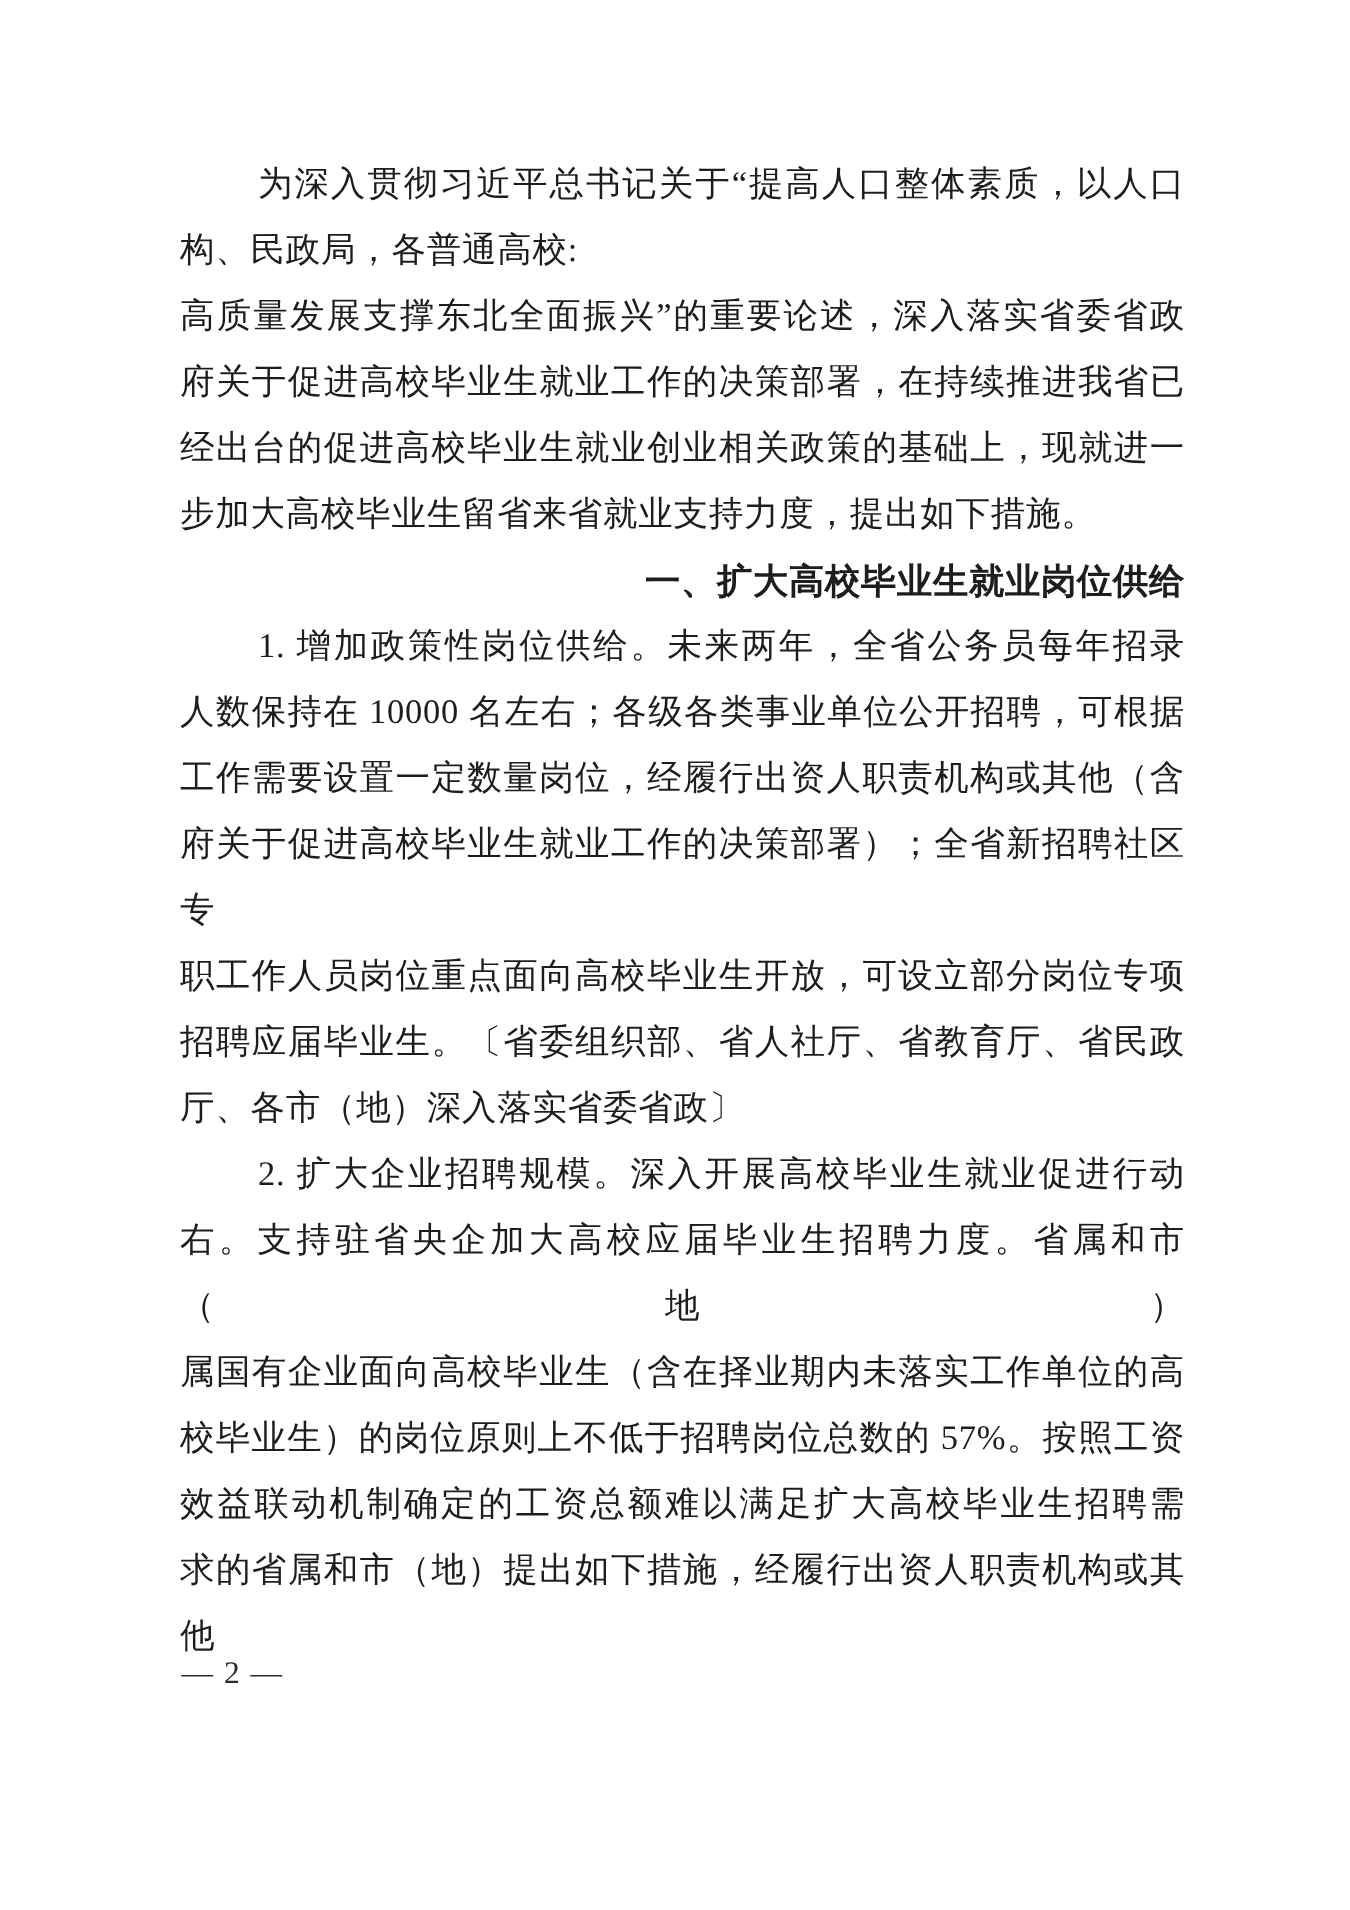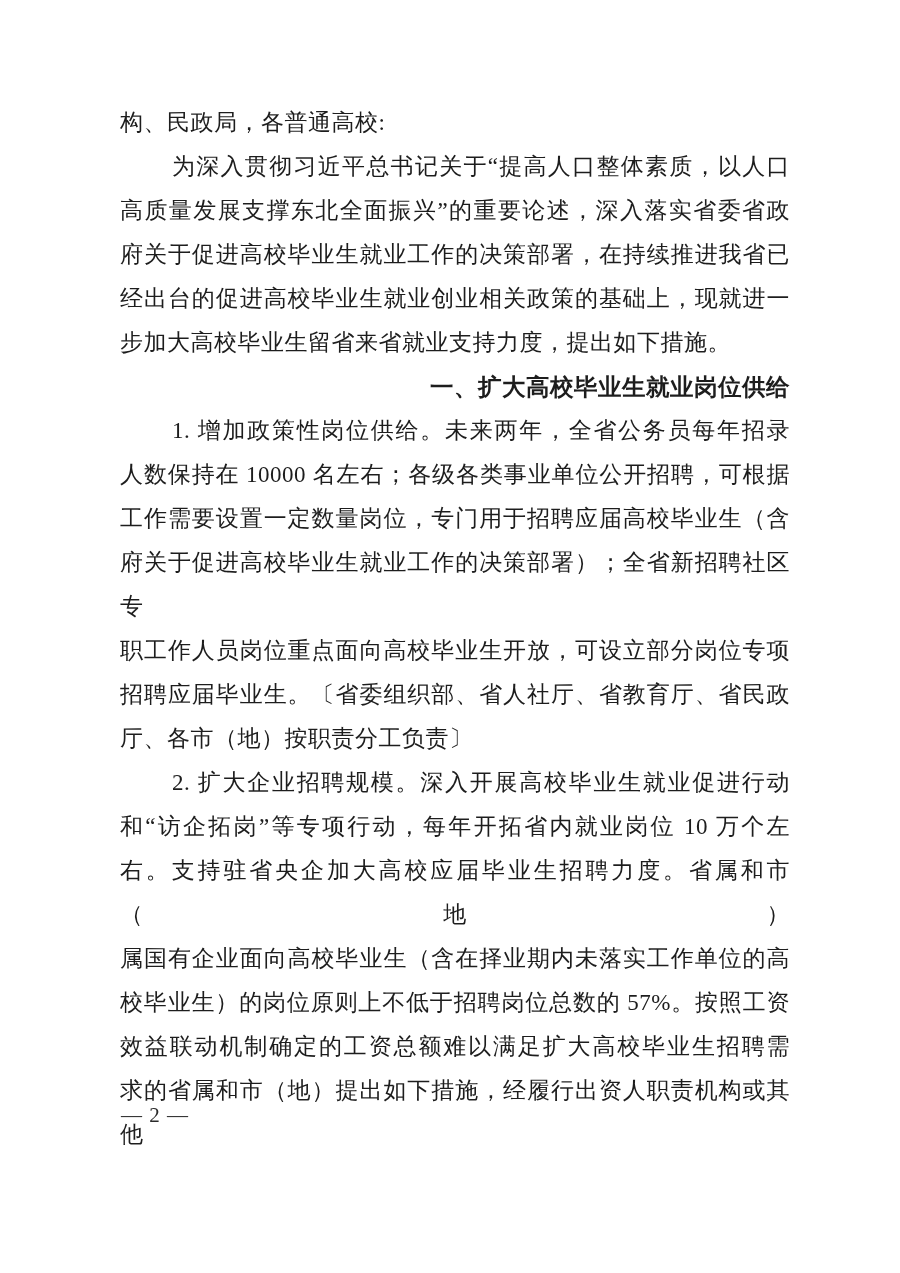--- a/index.html
+++ b/index.html
@@ -43,36 +43,35 @@
     line-height:30px;
     letter-spacing:1px;
     color:#2a2a2a;
   }
 </style>
 </head>
 <body>
 
 <div class="page">
   <div class="content">
+    <p class="ln ind fill">为深入贯彻习近平总书记关于“提高人口整体素质，以人口</p>
     <p class="ln">构、民政局，各普通高校:</p>
-    <p class="ln ind fill">为深入贯彻习近平总书记关于“提高人口整体素质，以人口</p>
     <p class="ln fill">高质量发展支撑东北全面振兴”的重要论述，深入落实省委省政</p>
     <p class="ln fill">府关于促进高校毕业生就业工作的决策部署，在持续推进我省已</p>
     <p class="ln fill">经出台的促进高校毕业生就业创业相关政策的基础上，现就进一</p>
     <p class="ln">步加大高校毕业生留省来省就业支持力度，提出如下措施。</p>
     <p class="ln ind head">一、扩大高校毕业生就业岗位供给</p>
     <p class="ln ind fill">1. 增加政策性岗位供给。未来两年，全省公务员每年招录</p>
     <p class="ln fill">人数保持在 10000 名左右；各级各类事业单位公开招聘，可根据</p>
-    <p class="ln fill">工作需要设置一定数量岗位，专门用于招聘应届高校毕业生（含</p>
+    <p class="ln fill">工作需要设置一定数量岗位，经履行出资人职责机构或其他（含</p>
     <p class="ln fill">府关于促进高校毕业生就业工作的决策部署）；全省新招聘社区专</p>
     <p class="ln fill">职工作人员岗位重点面向高校毕业生开放，可设立部分岗位专项</p>
     <p class="ln fill">招聘应届毕业生。〔省委组织部、省人社厅、省教育厅、省民政</p>
-    <p class="ln">厅、各市（地）按职责分工负责〕</p>
+    <p class="ln">厅、各市（地）深入落实省委省政〕</p>
     <p class="ln ind fill">2. 扩大企业招聘规模。深入开展高校毕业生就业促进行动</p>
-    <p class="ln fill">和“访企拓岗”等专项行动，每年开拓省内就业岗位 10 万个左</p>
     <p class="ln fill">右。支持驻省央企加大高校应届毕业生招聘力度。省属和市（地）</p>
     <p class="ln fill">属国有企业面向高校毕业生（含在择业期内未落实工作单位的高</p>
     <p class="ln fill">校毕业生）的岗位原则上不低于招聘岗位总数的 57%。按照工资</p>
     <p class="ln fill">效益联动机制确定的工资总额难以满足扩大高校毕业生招聘需</p>
     <p class="ln fill">求的省属和市（地）提出如下措施，经履行出资人职责机构或其他</p>
   </div>
   <div class="page-number">— 2 —</div>
 </div>
 
 </body></html>

